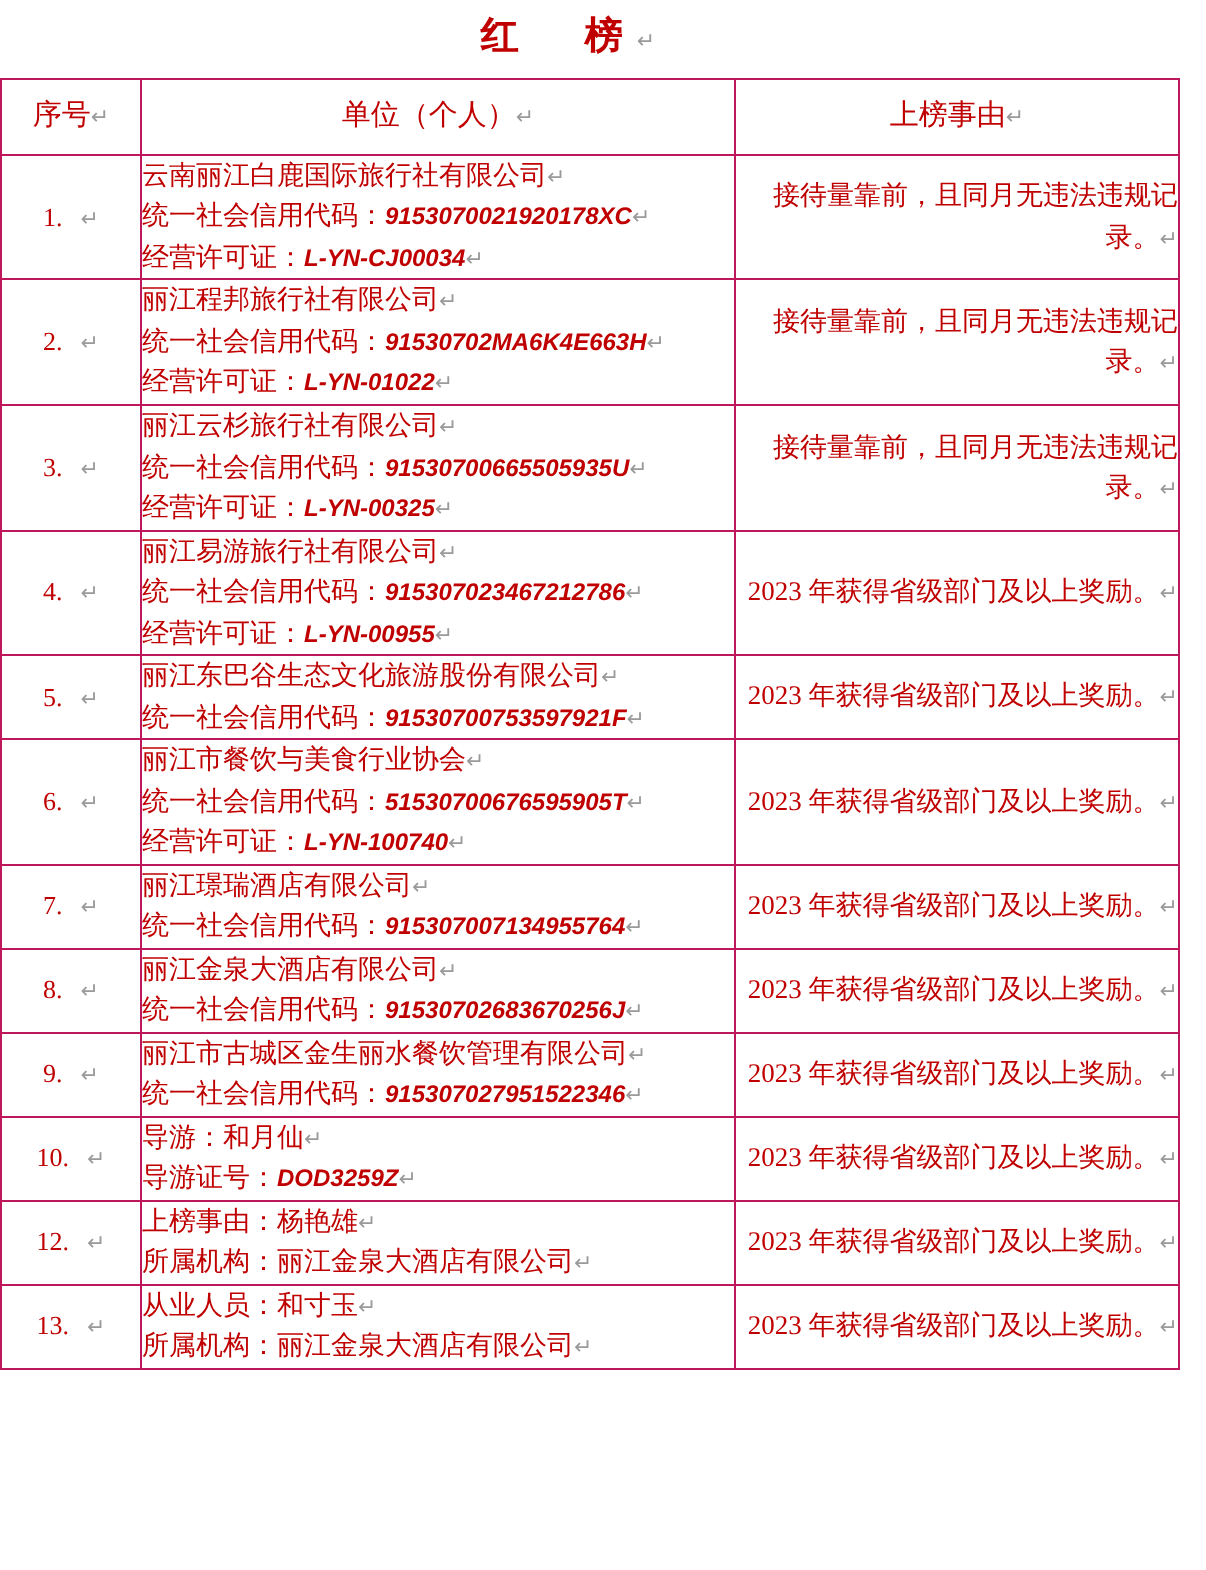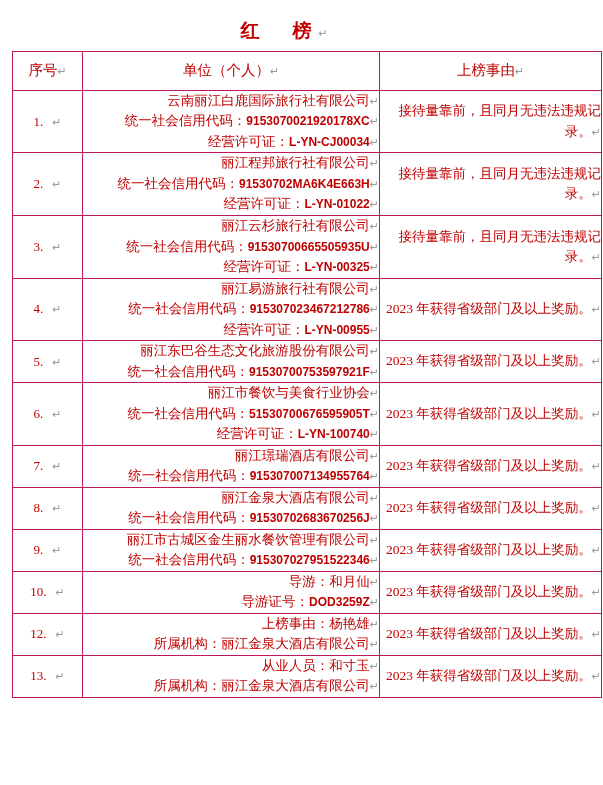--- a/index.html
+++ b/index.html
@@ -13,21 +13,21 @@
     height: 785px;
     font-family: "Liberation Serif", "DejaVu Serif", serif;
     color: #c00000;
     overflow: hidden;
   }
   .page {
     width: 568px;
     height: 785px;
     position: relative;
     background: #ffffff;
-    padding: 12px;
+    padding: 0;
   }
   .doc-title {
     text-align: center;
     font-size: 19px;
     font-weight: bold;
     color: #c00000;
     letter-spacing: 7px;
     padding-top: 9px;
     padding-bottom: 9px;
     line-height: 1.1;
@@ -73,26 +73,27 @@
   }
   .num-cell .n { letter-spacing: 0; }
   .num-cell .pilcrow { margin-left: 9px; }
 
   .unit-cell {
     padding: 5px 0 5px 8px;
     font-size: 13.5px;
     line-height: 1.52;
     text-align: left;
   }
-  .unit-cell .line { white-space: nowrap; text-align: right; }
+  .unit-cell .line { white-space: nowrap; }
   .code-val {
     font-family: "Liberation Sans", sans-serif;
     font-weight: bold;
     font-size: 12px;
     letter-spacing: 0;
+    font-style: italic;
   }
   .reason-cell {
     padding: 4px 5px 4px 6px;
     font-size: 13.5px;
     line-height: 1.5;
     text-align: right;
     margin-left: 27px;
   }
 </style>
 </head>

